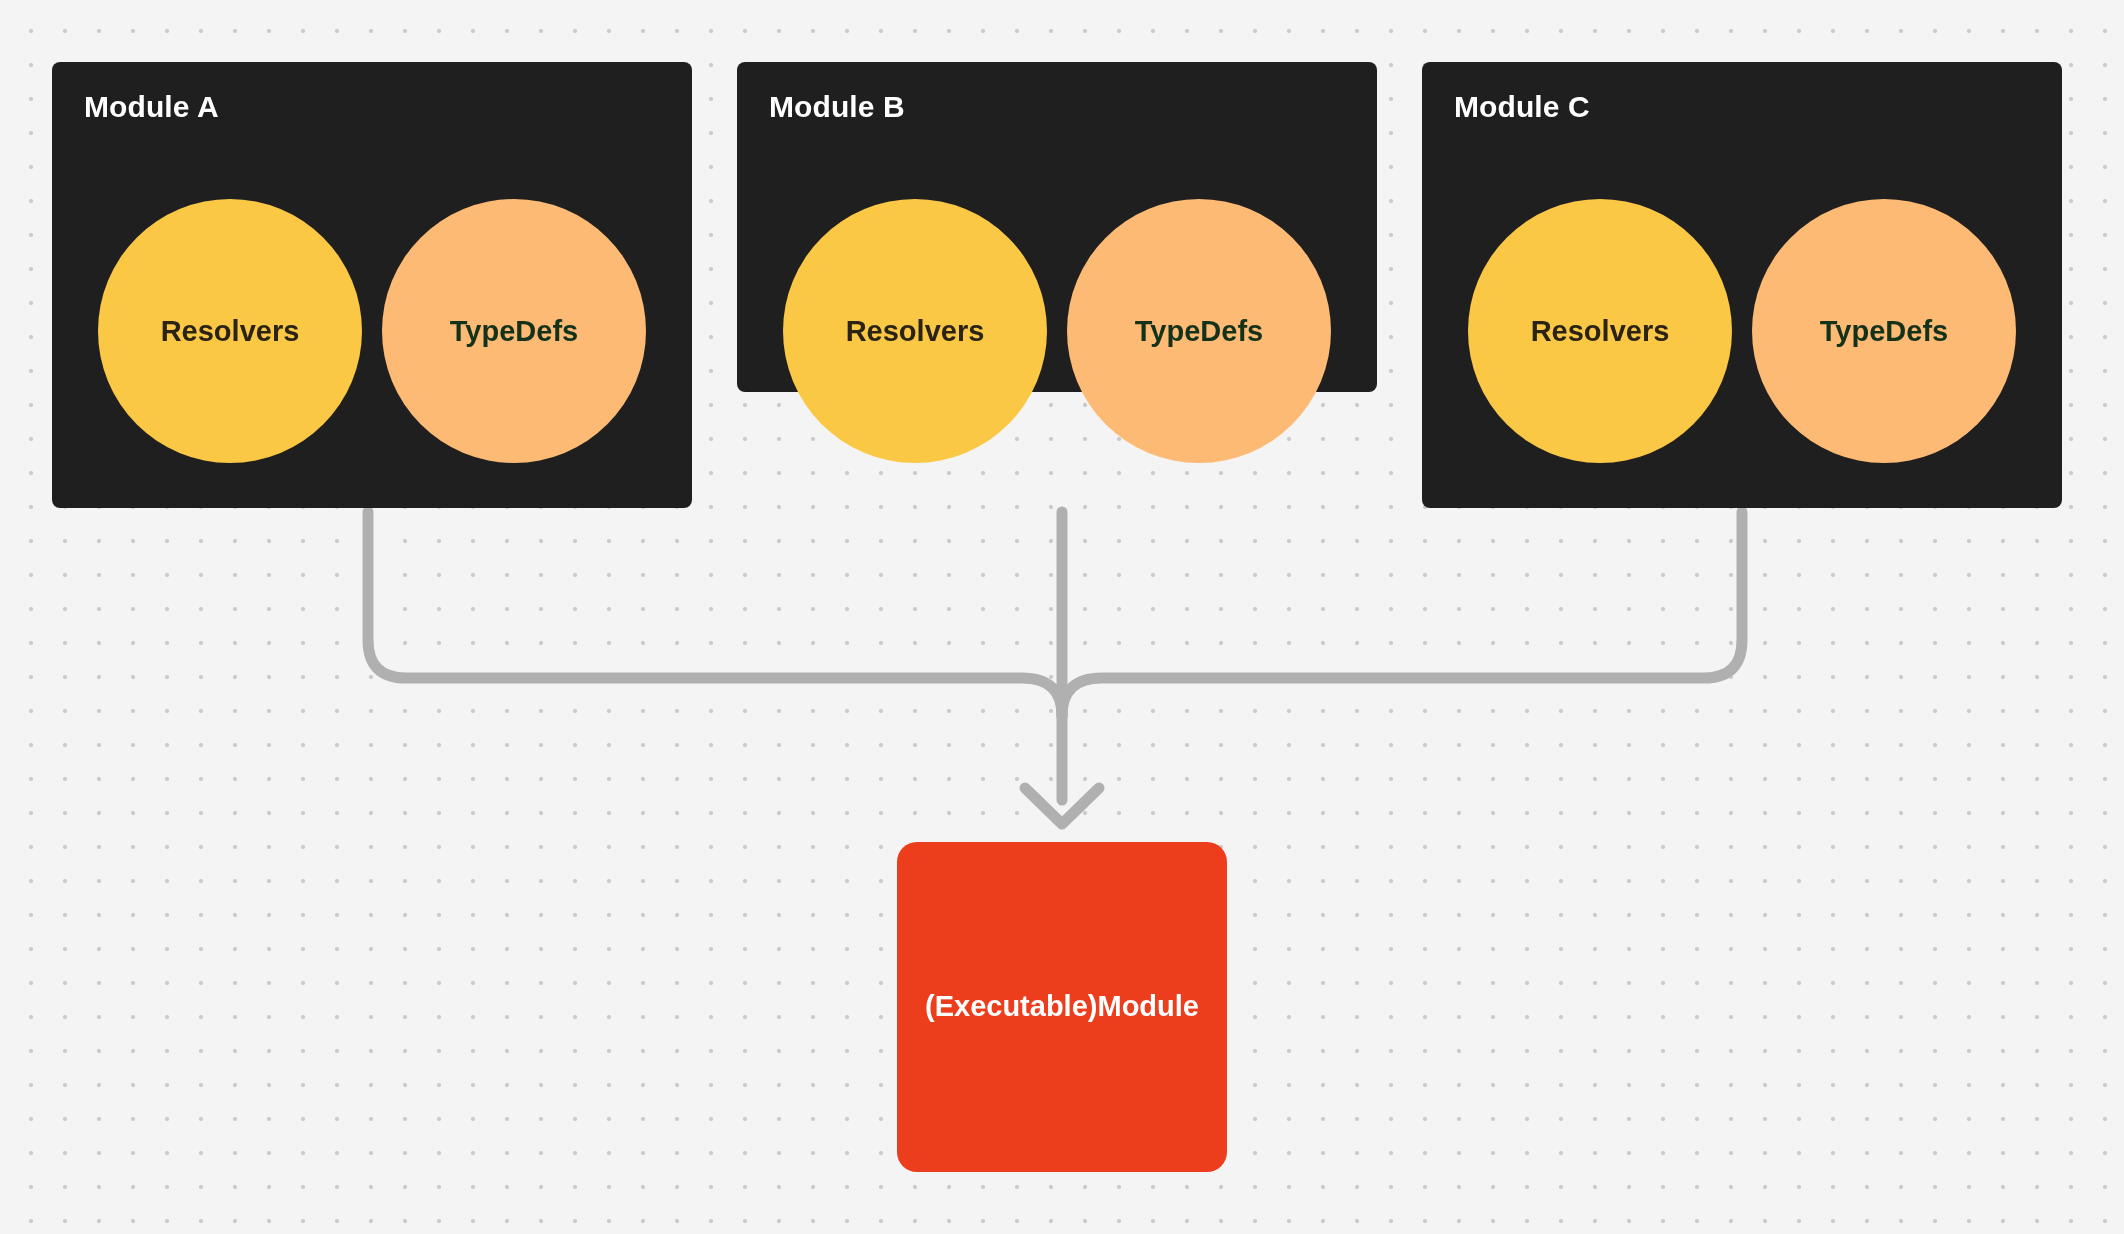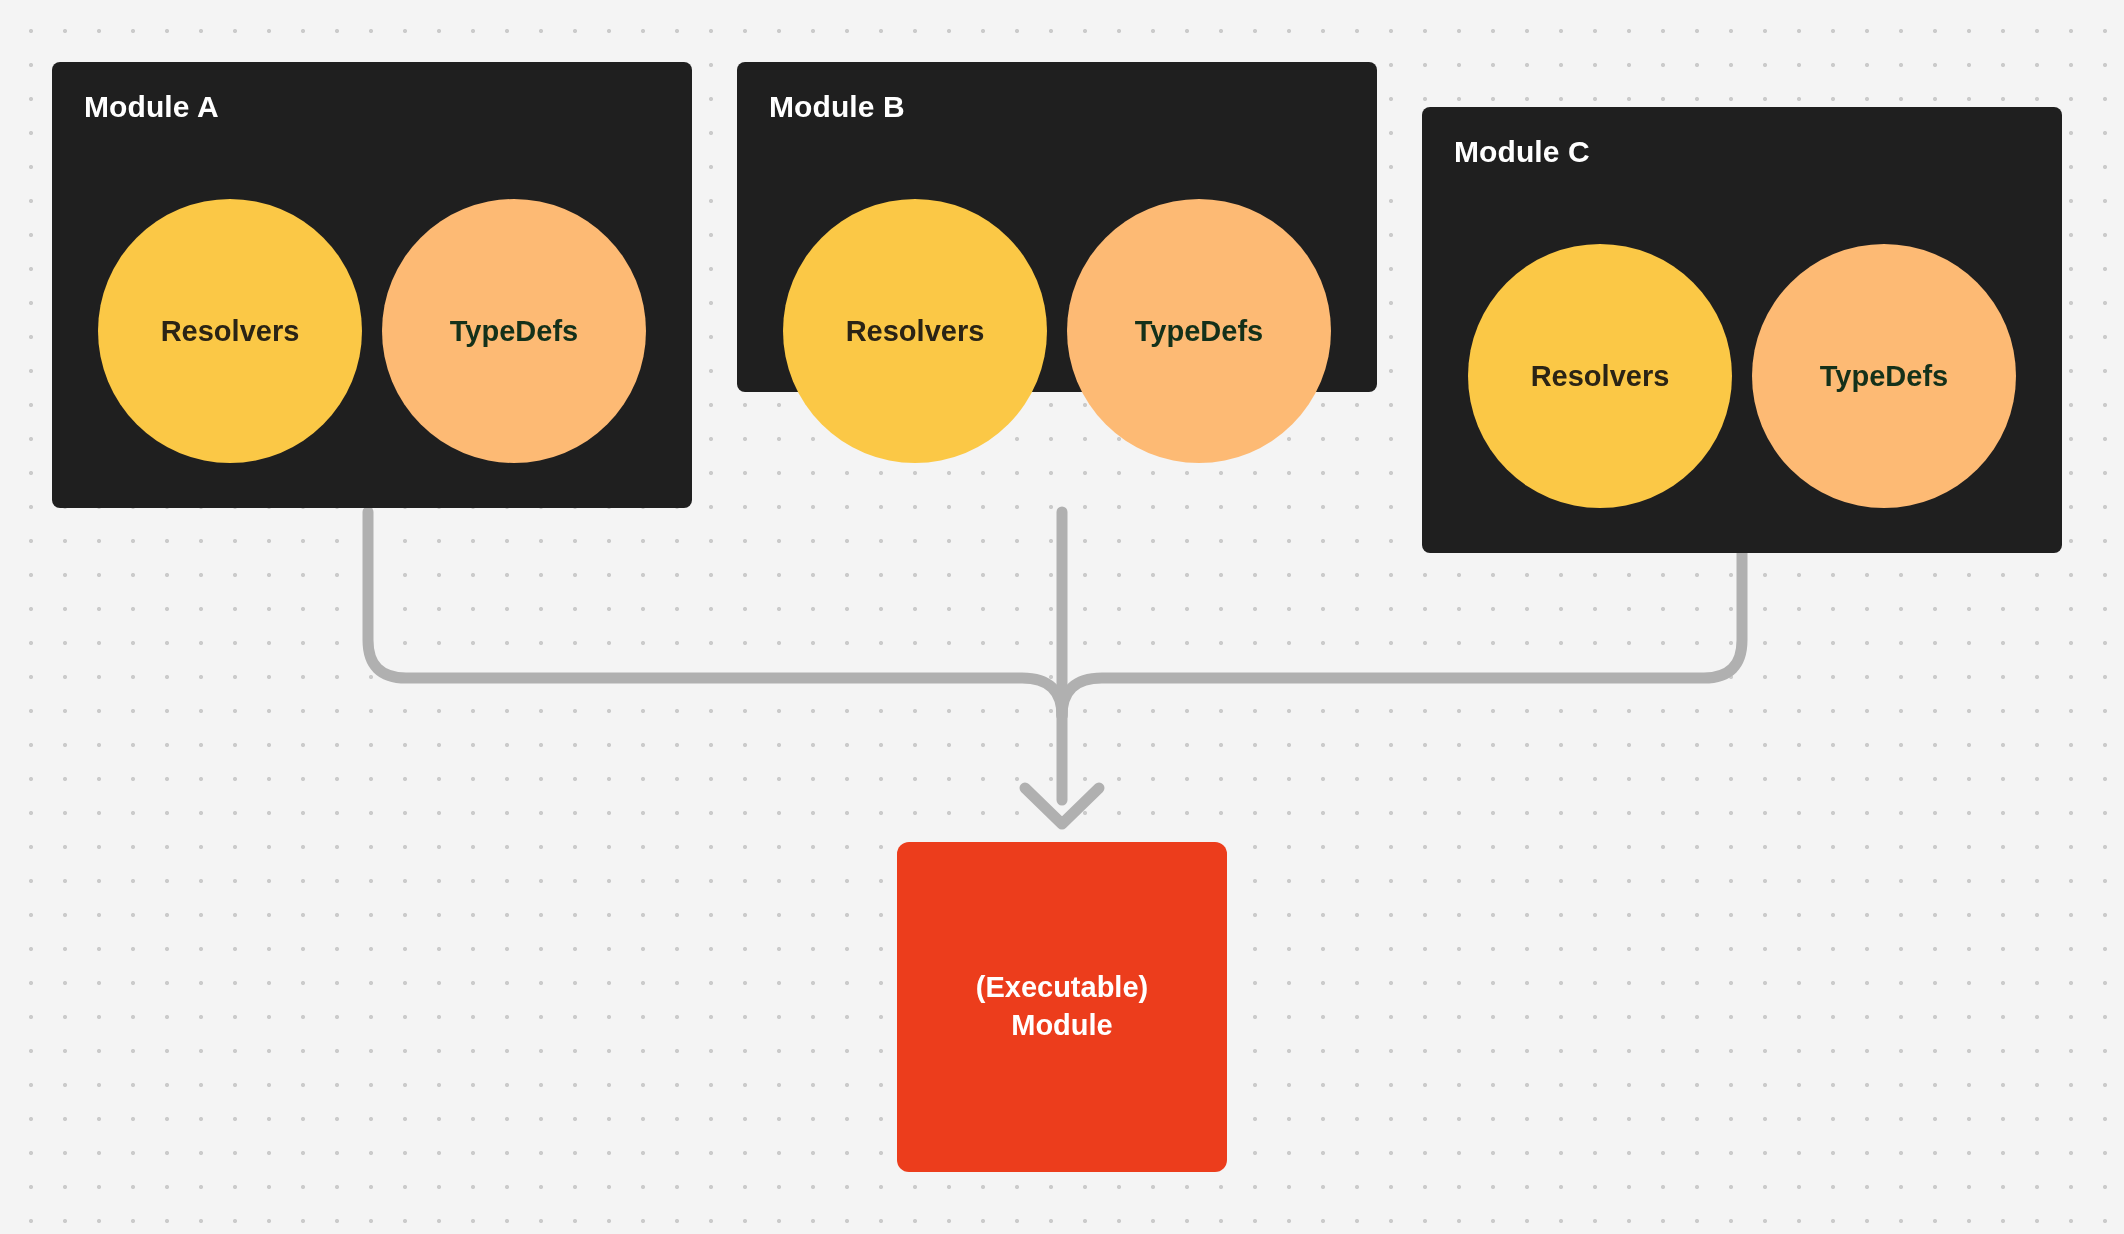--- a/index.html
+++ b/index.html
@@ -83,23 +83,23 @@
   }
 
   
   #schema-node {
     position: absolute;
     left: 897px;
     top: 842px;
     width: 330px;
     height: 330px;
     background-color: #ec3d1c;
-    border-radius: 12px;
+    border-radius: 20px;
     display: flex;
-    flex-direction: column;
+    flex-direction: row;
     align-items: center;
     justify-content: center;
     color: #ffffff;
     font-size: 29px;
     font-weight: bold;
     line-height: 1.3;
     text-align: center;
     box-sizing: border-box;
   }
   #schema-node .schema-line {
@@ -141,21 +141,21 @@
     <div class="node-row">
       <div class="circle-node circle-resolvers">
         <span>Resolvers</span>
       </div>
       <div class="circle-node circle-typedefs">
         <span>TypeDefs</span>
       </div>
     </div>
   </div>
 
-  <div class="module-card" style="left:1422px; top:62px; width:640px; height:446px;margin-top:45px;">
+  <div class="module-card" style="left:1422px; top:62px; width:640px; height:446px;">
     <div class="module-title">Module C</div>
     <div class="node-row">
       <div class="circle-node circle-resolvers">
         <span>Resolvers</span>
       </div>
       <div class="circle-node circle-typedefs">
         <span>TypeDefs</span>
       </div>
     </div>
   </div>

